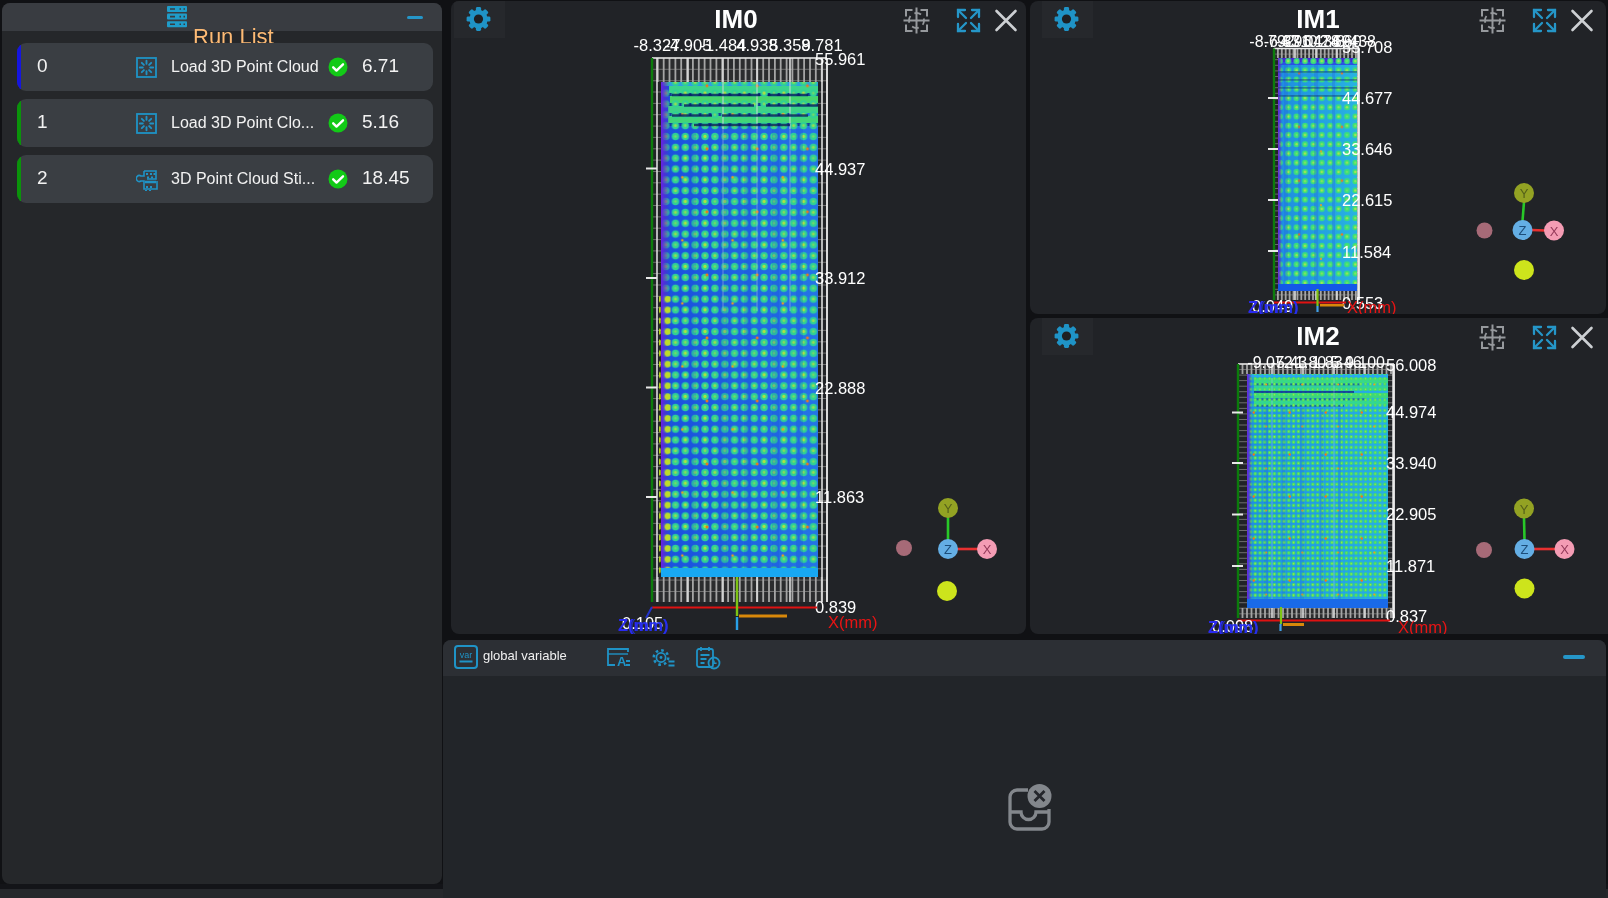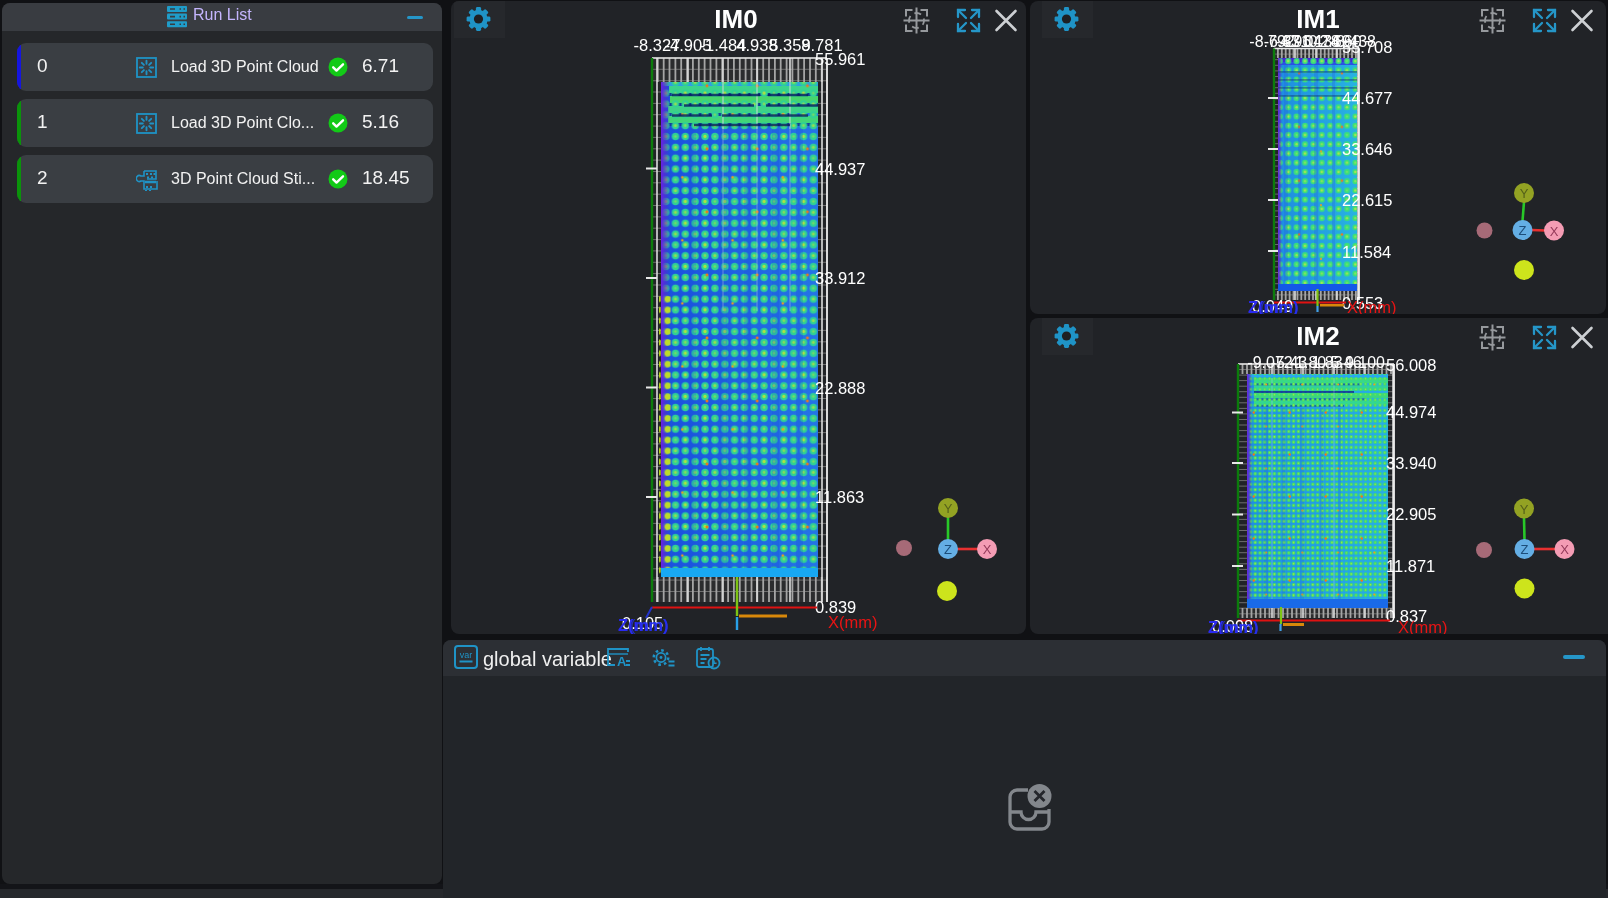--- a/index.html
+++ b/index.html
@@ -3,21 +3,21 @@
 <meta charset="utf-8">
 <style>
 * { margin:0; padding:0; box-sizing:border-box; }
 html,body { width:1608px; height:898px; background:#101114; overflow:hidden;
   font-family:"Liberation Sans", sans-serif; }
 
 #sidebar { position:absolute; left:2px; top:3px; width:440px; height:881px;
   background:#25272a; border-radius:8px; }
 #sbhead { position:absolute; left:0; top:0; width:440px; height:28px;
   background:#393c41; border-radius:8px 8px 0 0; }
-#sbhead .ttl { position:absolute; left:191px; top:3px; font-size:16px; color:#c4b5fd; }
+#sbhead .ttl { position:absolute; left:191px; top:21px; font-size:22px; color:#fdba74; }
 #sbhead .minus { position:absolute; left:405px; top:13px; width:16px; height:3px;
   background:#2596c8; border-radius:2px; }
 .item { position:absolute; left:15px; width:416px; height:48px;
   background:#3a3e43; border-radius:9px; overflow:hidden; }
 .item .stripe { position:absolute; left:0; top:0; width:4px; height:48px; }
 .item .num { position:absolute; left:20px; top:12px; font-size:19px; color:#f2f2f2; }
 .item .lbl { position:absolute; left:154px; top:15px; font-size:16px; color:#f2f2f2; }
 .item .tm  { position:absolute; left:345px; top:12px; font-size:19px; color:#f2f2f2; }
 .item svg.ic { position:absolute; left:119px; top:14px; }
 .item svg.ck { position:absolute; left:311px; top:14px; }
@@ -28,21 +28,21 @@
 #im1 { left:1030px; top:1px; width:576px; height:313px; }
 #im1 svg.plot { left:2px; }
 #im2 { left:1030px; top:318px; width:612px; height:316px; }
 #im2 svg.plot { left:2px; }
 .vp svg.plot { position:absolute; left:0; top:0; }
 
 #bottom { position:absolute; left:443px; top:640px; width:1163px; height:308px;
   background:#222529; border-radius:8px; }
 #bphead { position:absolute; left:0; top:0; width:1163px; height:36px;
   background:#2c2f34; border-radius:8px 8px 0 0; }
-#bphead .gv { position:absolute; left:40px; top:8px; font-size:20px; color:#f0f0f0; }
+#bphead .gv { position:absolute; left:40px; top:8px; font-size:13px; color:#f0f0f0; }
 #bphead .minus { position:absolute; left:1120px; top:15px; width:22px; height:3.5px;
   background:#2596c8; border-radius:2px; }
 #thead { position:absolute; left:0; top:36px; width:1163px; height:41px; background:#1d2024; }
 #thead span { position:absolute; top:9px; font-size:18.5px; font-weight:bold; color:#f0f0f0; }
 #thead i.sep { position:absolute; top:11px; width:1px; height:20px; background:#43464b; }
 #nodata { position:absolute; left:0; top:203px; width:1163px; text-align:center;
   color:#7b8085; font-size:19px; }
 #strip { position:absolute; left:0; top:889px; width:1608px; height:9px; background:#26282c; }
 #dstrip { position:absolute; left:0; top:884px; width:1608px; height:5px; background:#131418; }
 </style>

